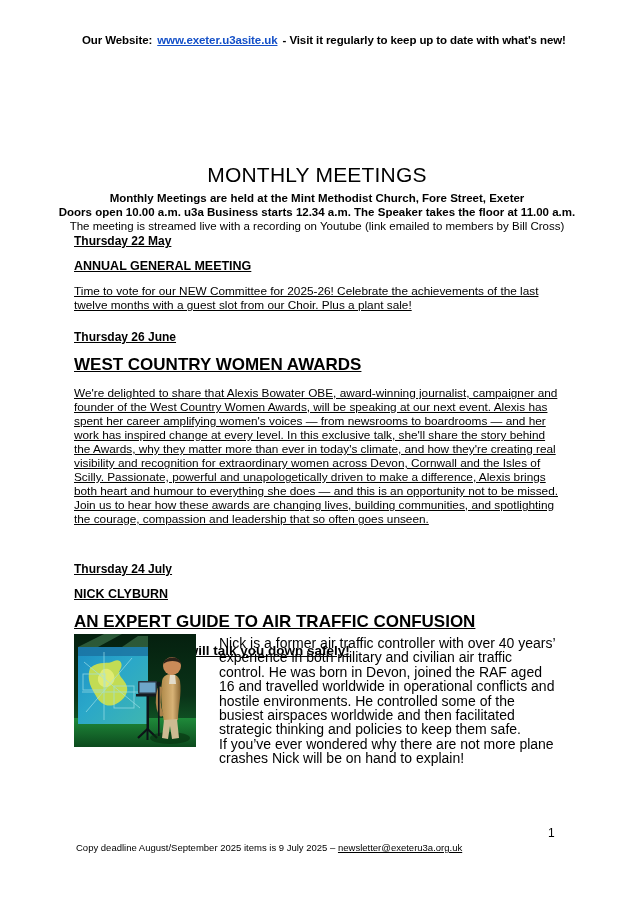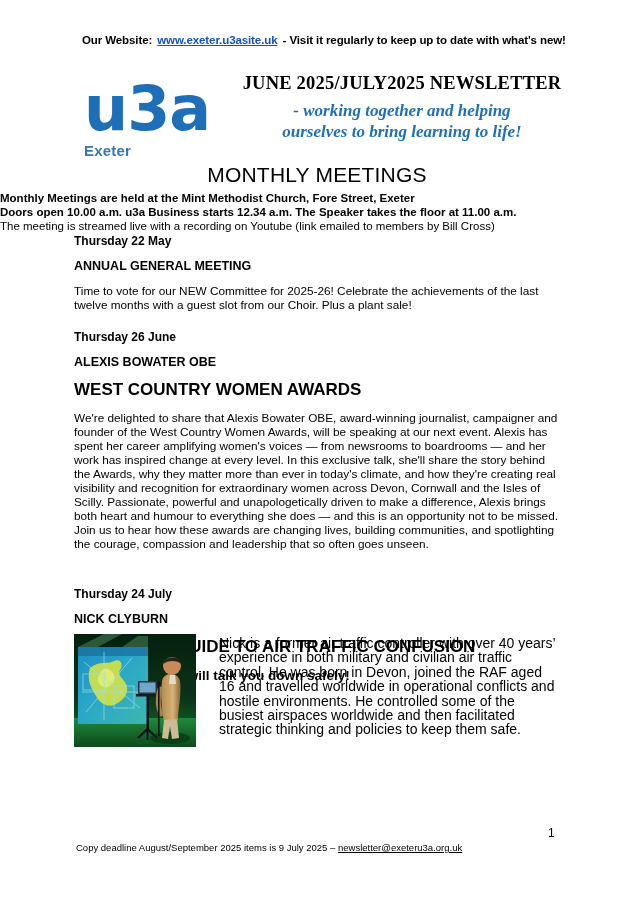--- a/index.html
+++ b/index.html
@@ -104,32 +104,34 @@
     width: 634px;
     text-align: center;
     font-size: 21px;
     font-weight: normal;
     letter-spacing: 0.2px;
   }
   .mm-info {
     position: absolute;
     left: 0; top: 191px;
     width: 634px;
+    text-align: center;
     font-size: 11.5px;
     line-height: 14px;
   }
   .mm-info .b { font-weight: bold; }
   .mm-info .n { font-weight: normal; }
 
   
   .content {
     position: absolute;
     left: 74px;
     top: 234px;
     width: 486px;
+    text-decoration: underline;
   }
   .date-line {
     font-size: 12px;
     font-weight: bold;
     margin-bottom: 11px;
   }
   .speaker-line {
     font-size: 12.5px;
     font-weight: bold;
     margin-bottom: 11px;
@@ -203,35 +205,20 @@
 <body>
 
 <div class="page">
 
   <div class="website-line">
     <span class="lbl">Our Website:</span>
     <a class="url" href="#">www.exeter.u3asite.uk</a>
     <span class="tail">- Visit it regularly to keep up to date with what's new!</span>
   </div>
 
-  <div class="masthead">
-
-    <div class="logo">
-      <div class="logo-word">u3a</div>
-      <div class="logo-sub">Exeter</div>
-    </div>
-
-    <div class="mast-text">
-      <div class="news-title">JUNE 2025/JULY2025 NEWSLETTER</div>
-      <div class="news-motto">
-        <div>- working together and helping</div>
-        <div>ourselves to bring learning to life!</div>
-      </div>
-    </div>
-  </div>
 
   <div class="mm-head">MONTHLY MEETINGS</div>
 
   <div class="mm-info">
     <div class="b">Monthly Meetings are held at the Mint Methodist Church, Fore Street, Exeter</div>
     <div class="b">Doors open 10.00 a.m. u3a Business starts 12.34 a.m. The Speaker takes the floor at 11.00 a.m.</div>
     <div class="n">The meeting is streamed live with a recording on Youtube (link emailed to members by Bill Cross)</div>
   </div>
 
   <div class="content">
@@ -239,21 +226,20 @@
     <div>
       <div class="date-line">Thursday 22 May</div>
       <div class="speaker-line">ANNUAL GENERAL MEETING</div>
       <div class="para">Time to vote for our NEW Committee for 2025-26! Celebrate the achievements of the last twelve months with a guest slot from our Choir. Plus a plant sale!</div>
     </div>
 
     <div class="gap-a"></div>
 
     <div>
       <div class="date-line">Thursday 26 June</div>
-      <div class="speaker-line">ALEXIS BOWATER OBE</div>
       <div class="talk-line">WEST COUNTRY WOMEN AWARDS</div>
       <div class="para">We're delighted to share that Alexis Bowater OBE, award-winning journalist, campaigner and founder of the West Country Women Awards, will be speaking at our next event. Alexis has spent her career amplifying women's voices — from newsrooms to boardrooms — and her work has inspired change at every level. In this exclusive talk, she'll share the story behind the Awards, why they matter more than ever in today's climate, and how they're creating real visibility and recognition for extraordinary women across Devon, Cornwall and the Isles of Scilly. Passionate, powerful and unapologetically driven to make a difference, Alexis brings both heart and humour to everything she does — and this is an opportunity not to be missed. Join us to hear how these awards are changing lives, building communities, and spotlighting the courage, compassion and leadership that so often goes unseen.</div>
     </div>
 
     <div class="gap-b"></div>
 
     <div>
       <div class="date-line">Thursday 24 July</div>
       <div class="speaker-line">NICK CLYBURN</div>
       <div class="talk-line">AN EXPERT GUIDE TO AIR TRAFFIC CONFUSION</div>
@@ -328,20 +314,21 @@
         <path d="M96 41 L101 41 L102 50 L95 50 Z" fill="#e3dccb"></path>
         <path d="M86 55 C83 64, 84 74, 87 80" stroke="#a8814a" stroke-width="5" fill="none" stroke-linecap="round"></path>
 
         <rect x="84" y="52" width="1.6" height="50" fill="#11161a"></rect>
         <circle cx="84.8" cy="50" r="2.2" fill="#11161a"></circle>
       </svg>
     </div>
 
     <div class="bio">
       <p>Nick is a former air traffic controller with over 40 years’ experience in both military and civilian air traffic control. He was born in Devon, joined the RAF aged 16 and travelled worldwide in operational conflicts and hostile environments. He controlled some of the busiest airspaces worldwide and then facilitated strategic thinking and policies to keep them safe.</p>
+      <p>If you’ve ever wondered why there are not more plane crashes Nick will be on hand to explain!</p>
     </div>
   </div>
 
   <div class="footer-note">
     <span>Copy deadline August/September 2025 items is 9 July 2025 –</span>
     <a class="mail" href="#">newsletter@exeteru3a.org.uk</a>
   </div>
 
   <div class="page-num">1</div>
 

